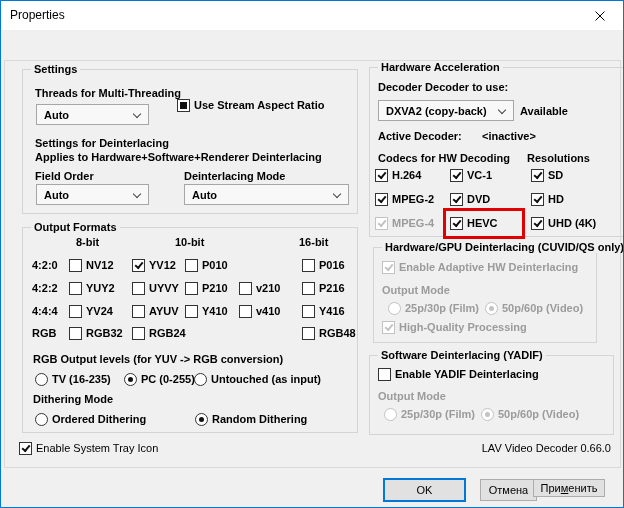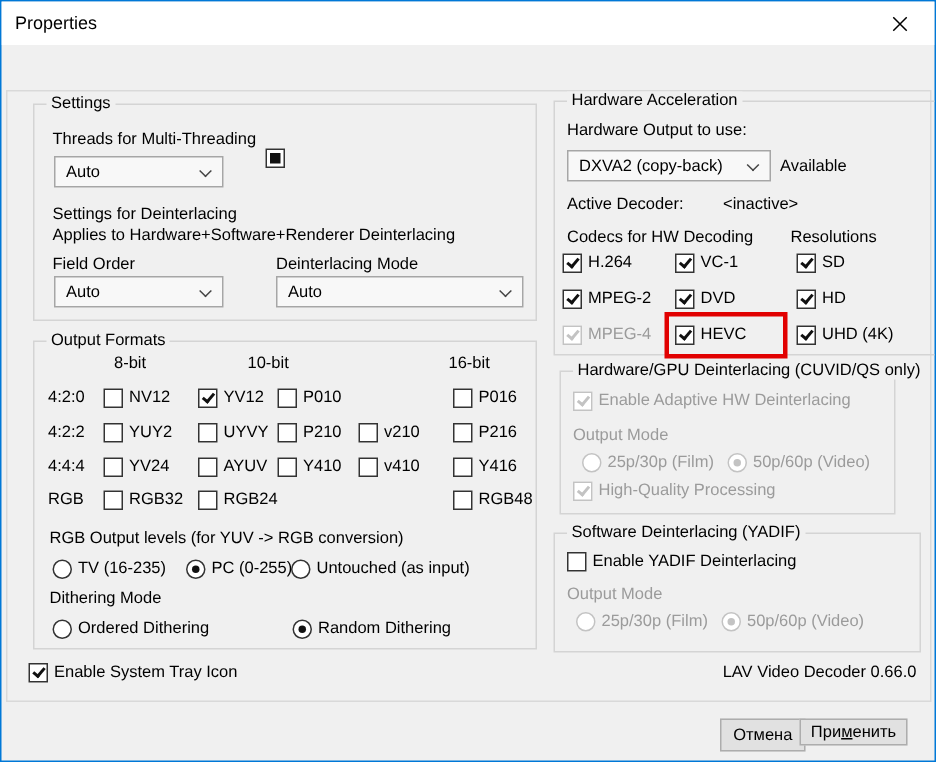--- a/index.html
+++ b/index.html
@@ -9,21 +9,21 @@
             background:#f0f0f0; font-size:11px; color:#000; overflow:hidden; }
   .titlebar { position:absolute; left:0; top:0; width:100%; height:29px; background:#fff; }
   .wtitle { position:absolute; left:9px; top:7px; font-size:12px; }
   .closebtn { position:absolute; right:0; top:0; width:46px; height:29px;
               display:flex; align-items:center; justify-content:center; }
   .tab { position:absolute; left:7px; top:38px; height:22px; padding:0 9px;
          background:#f0f0f0; border:1px solid #d9d9d9; border-bottom:none; z-index:2;
          display:flex; align-items:center; }
   .page { position:absolute; left:3px; top:59px; width:617px; height:408px;
           border:1px solid #d9d9d9; background:#f0f0f0; }
-  .group { position:absolute; border:1px solid #d4d4d4; }
+  .group { position:absolute; border:1px solid #d4d4d4;font-weight:bold; }
   .gtitle { position:absolute; top:-7px; left:8px; background:#f0f0f0; padding:0 3px; white-space:nowrap; }
   .lbl-abs { position:absolute; white-space:nowrap;text-align:right; }
   .gray { color:#9b9b9b; }
   .check { position:absolute; display:flex; align-items:center; gap:4px;
            white-space:nowrap; height:14px; }
   .cb { position:relative; width:13px; height:13px; background:#fff;
         border:1px solid #333; display:inline-block; flex:0 0 13px; }
   .cb.on::after { content:""; position:absolute; left:2px; top:2px; width:6px; height:3px;
                   border-left:2px solid #111; border-bottom:2px solid #111; transform:rotate(-50deg); }
   .cb.ind::after { content:""; position:absolute; left:2px; top:2px; width:7px; height:7px; background:#111; }
@@ -64,39 +64,40 @@
 
   <div class="group" style="left:21px;top:68px;width:336px;height:145px">
     <span class="gtitle">Settings</span>
     <span class="lbl-abs" style="left:12px;top:17px">Threads for Multi-Threading</span>
     <div class="combo" style="left:13px;top:34px;width:113px">
       <span>Auto</span>
       <span class="chev"></span>
     </div>
     <label class="check" style="left:154px;top:28px">
       <span class="cb ind"></span>
+      <span>Use Stream Aspect Ratio</span>
     </label>
     <span class="lbl-abs" style="left:12px;top:81px">Applies to Hardware+Software+Renderer Deinterlacing</span>
     <span class="lbl-abs" style="left:12px;top:67px">Settings for Deinterlacing</span>
     <span class="lbl-abs" style="left:12px;top:100px">Field Order</span>
     <div class="combo" style="left:13px;top:114px;width:113px">
       <span>Auto</span>
       <span class="chev"></span>
     </div>
     <span class="lbl-abs" style="left:161px;top:100px">Deinterlacing Mode</span>
     <div class="combo" style="left:161px;top:114px;width:165px">
       <span>Auto</span>
       <span class="chev"></span>
     </div>
   </div>
 
   <div class="group" style="left:21px;top:226px;width:336px;height:206px">
     <span class="gtitle">Output Formats</span>
     <span class="lbl-abs" style="left:53px;top:8px">8-bit</span>
-    <span class="lbl-abs" style="left:142px;top:8px">10-bit</span>
+    <span class="lbl-abs" style="left:152px;top:8px">10-bit</span>
     <span class="lbl-abs" style="left:276px;top:8px">16-bit</span>
 
     <span class="lbl-abs" style="left:9px;top:31px">4:2:0</span>
     <label class="check" style="left:46px;top:30px">
         <span class="cb"></span>
         <span>NV12</span>
       </label>
     <label class="check" style="left:109px;top:30px">
         <span class="cb on"></span>
         <span>YV12</span>
@@ -193,21 +194,21 @@
       </label>
   </div>
 
   <label class="check" style="left:18px;top:440px">
     <span class="cb on"></span>
     <span>Enable System Tray Icon</span>
   </label>
 
   <div class="group" style="left:368px;top:66px;width:275px;height:170px">
     <span class="gtitle">Hardware Acceleration</span>
-    <span class="lbl-abs" style="left:8px;top:13px">Hardware Output to use:</span>
+    <span class="lbl-abs" style="left:8px;top:13px">Decoder Decoder to use:</span>
     <div class="combo" style="left:8px;top:32px;width:136px">
       <span>DXVA2 (copy-back)</span>
       <span class="chev"></span>
     </div>
     <span class="lbl-abs" style="left:150px;top:37px">Available</span>
     <span class="lbl-abs" style="left:8px;top:62px">Active Decoder:</span>
     <span class="lbl-abs" style="left:112px;top:62px">&lt;inactive&gt;</span>
     <span class="lbl-abs" style="left:8px;top:84px">Codecs for HW Decoding</span>
     <span class="lbl-abs" style="left:157px;top:84px">Resolutions</span>
 
@@ -286,20 +287,23 @@
         <span>25p/30p (Film)</span>
       </label>
     <label class="check gray" style="left:111px;top:51px">
         <span class="rb dis on"></span>
         <span>50p/60p (Video)</span>
       </label>
   </div>
 
   <span class="version">LAV Video Decoder 0.66.0</span>
 
+  <button class="btn default" style="left:382px;top:477px;width:83px;height:24px">
+    <span>OK</span>
+  </button>
   <button class="btn" style="left:479px;top:478px;width:57px;height:22px">
     <span>Отмена</span>
   </button>
   <button class="btn" style="left:532px;top:478px;width:72px;height:18px">
     <span><span>При</span><span class="u">м</span><span>енить</span></span>
   </button>
 
 </div>
 
 </body></html>

